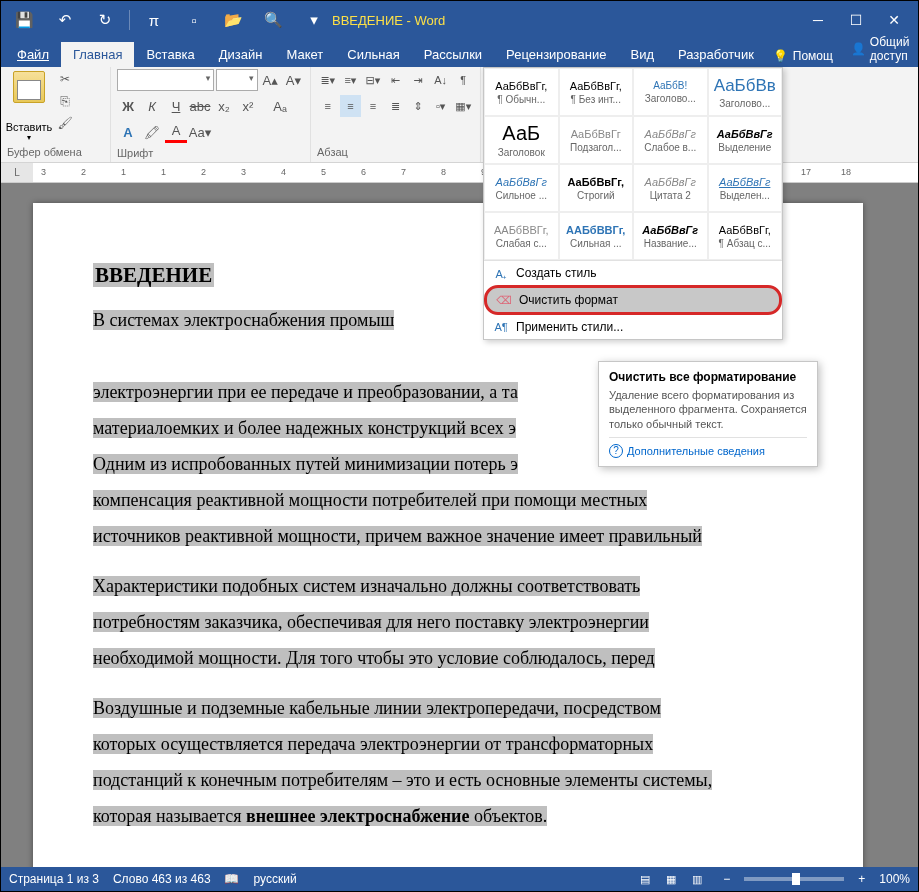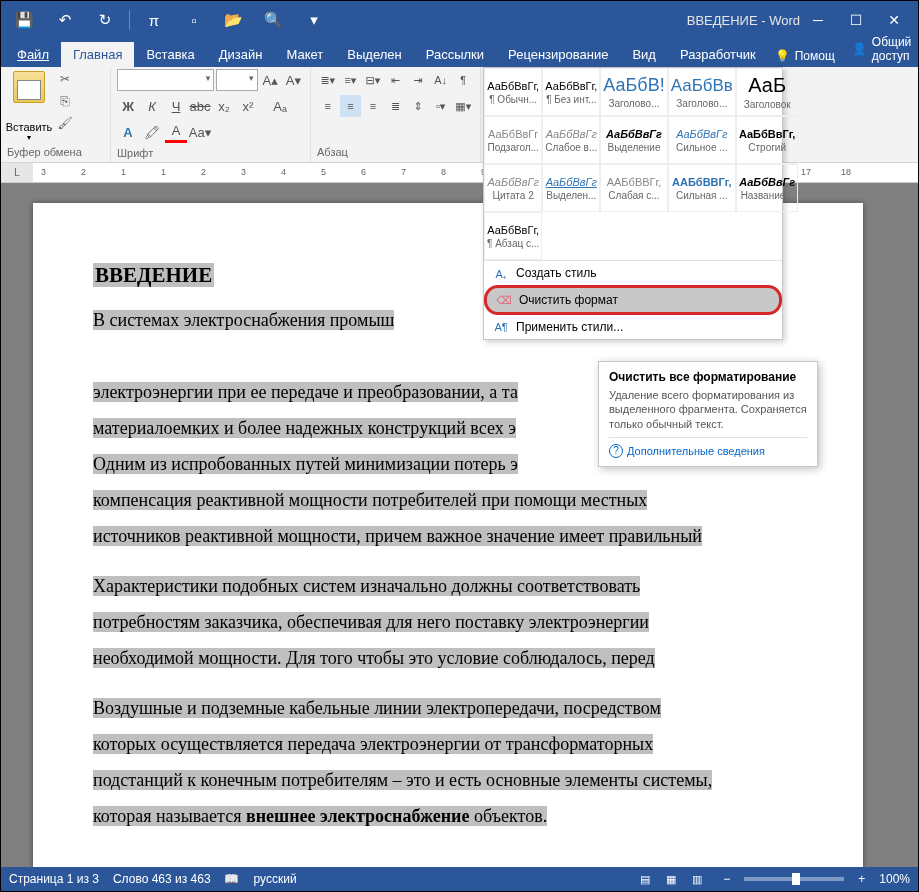--- a/index.html
+++ b/index.html
@@ -2,21 +2,21 @@
 <html><head>
 <meta charset="utf-8">
 <style>
 * { box-sizing: border-box; margin: 0; padding: 0; }
 body { font-family: 'Segoe UI', Tahoma, sans-serif; font-size: 12px; background: #fff; width: 919px; height: 892px; overflow: hidden; border: 1px solid #000; position: relative; }
 
 .titlebar { background: #2b579a; height: 38px; display: flex; align-items: center; padding: 0 6px; color: #fff; }
 .qat { display: flex; gap: 4px; align-items: center; }
 .qat-btn { width: 36px; height: 30px; display: flex; align-items: center; justify-content: center; color: #fff; font-size: 15px; }
 .qat-sep { width: 1px; height: 20px; background: rgba(255,255,255,0.3); margin: 0 2px; }
-.title-text { flex: 1; text-align: right; font-size: 13px; color: #e5e5e5; }
+.title-text { flex: 1; text-align: left; font-size: 13px; color: #fde047; }
 .win-controls { display: flex; gap: 2px; }
 .win-btn { width: 36px; height: 30px; display: flex; align-items: center; justify-content: center; color: #fff; font-size: 14px; }
 
 .ribbon-tabs { background: #2b579a; height: 28px; display: flex; align-items: flex-end; padding: 0 4px; }
 .rtab { padding: 5px 12px; color: #fff; font-size: 13px; cursor: pointer; }
 .rtab.active { background: #f3f3f3; color: #2b579a; }
 .rtab.file { background: transparent; text-decoration: underline; }
 .tell-me { margin-left: auto; display: flex; align-items: center; gap: 4px; color: #fff; padding: 4px 8px; }
 .share-btn { color: #fff; padding: 4px 10px; display: flex; align-items: center; gap: 4px; }
 
@@ -37,21 +37,21 @@
 .size-sel { width: 42px; }
 .fb { width: 22px; height: 22px; display: flex; align-items: center; justify-content: center; font-size: 13px; color: #555; }
 .fb.bold { font-weight: bold; }
 .fb.italic { font-style: italic; }
 .fb.under { text-decoration: underline; }
 
 .para-row { display: flex; gap: 1px; align-items: center; margin-bottom: 2px; }
 .pb { width: 22px; height: 22px; display: flex; align-items: center; justify-content: center; font-size: 11px; color: #555; }
 
 .styles-area { position: absolute; left: 482px; top: 66px; width: 300px; background: #fff; border: 1px solid #c6c6c6; box-shadow: 2px 2px 6px rgba(0,0,0,0.2); z-index: 10; }
-.style-grid { display: grid; grid-template-columns: repeat(5, 1fr); }
+.style-grid { display: grid; grid-template-columns: repeat(4, 1fr); }
 .style-cell { border: 1px solid #eee; padding: 4px 2px; text-align: center; height: 48px; display: flex; flex-direction: column; justify-content: center; gap: 2px; cursor:pointer; }
 .style-prev { font-size: 11px; }
 .style-name { font-size: 10px; color: #666; white-space: nowrap; overflow: hidden; text-overflow: ellipsis; }
 .style-menu { border-top: 1px solid #e1e1e1; }
 .sm-item { display: flex; align-items: center; gap: 8px; padding: 5px 10px; font-size: 12px; cursor:pointer; }
 .sm-item.highlight { background: #c8c8c8; border: 3px solid #d62828; border-radius: 14px; }
 .sm-icon { width: 14px; height: 14px; display:flex; align-items:center; justify-content:center; font-size:11px; }
 
 .tooltip { position: absolute; left: 597px; top: 360px; background: #fff; border: 1px solid #c6c6c6; box-shadow: 2px 2px 8px rgba(0,0,0,0.25); width: 220px; padding: 8px 10px; z-index: 20; font-size: 11px; }
 .tooltip-title { font-weight: bold; margin-bottom: 4px; font-size: 12px; }
@@ -102,21 +102,21 @@
     <div class="win-btn">✕</div>
   </div>
 </div>
 
 <div class="ribbon-tabs">
   <div class="rtab file">Файл</div>
   <div class="rtab active">Главная</div>
   <div class="rtab">Вставка</div>
   <div class="rtab">Дизайн</div>
   <div class="rtab">Макет</div>
-  <div class="rtab">Выделен</div>
+  <div class="rtab">Сильная</div>
   <div class="rtab">Рассылки</div>
   <div class="rtab">Рецензирование</div>
   <div class="rtab">Вид</div>
   <div class="rtab">Разработчик</div>
   <div class="tell-me">💡 <span>Помощ</span></div>
   <div class="share-btn">👤 <span>Общий доступ</span></div>
 </div>
 
 <div class="ribbon">
   <div class="group" style="width:110px">
@@ -195,21 +195,21 @@
   <div class="style-grid" id="style-grid">
       <div class="style-cell">
         <div class="style-prev" style="color: rgb(0, 0, 0);">АаБбВвГг,</div>
         <div class="style-name">¶ Обычн...</div>
       </div>
       <div class="style-cell">
         <div class="style-prev" style="color: rgb(0, 0, 0);">АаБбВвГг,</div>
         <div class="style-name">¶ Без инт...</div>
       </div>
       <div class="style-cell">
-        <div class="style-prev" style="color: rgb(46, 116, 181); font-size: 18px;">АаБбВ!</div>
+        <div class="style-prev" style="color: rgb(46, 116, 181); font-size: 10px;">АаБбВ!</div>
         <div class="style-name">Заголово...</div>
       </div>
       <div class="style-cell">
         <div class="style-prev" style="color: rgb(46, 116, 181); font-size: 17px;">АаБбВв</div>
         <div class="style-name">Заголово...</div>
       </div>
       <div class="style-cell">
         <div class="style-prev" style="color: rgb(0, 0, 0); font-size: 20px;">АаБ</div>
         <div class="style-name">Заголовок</div>
       </div>

